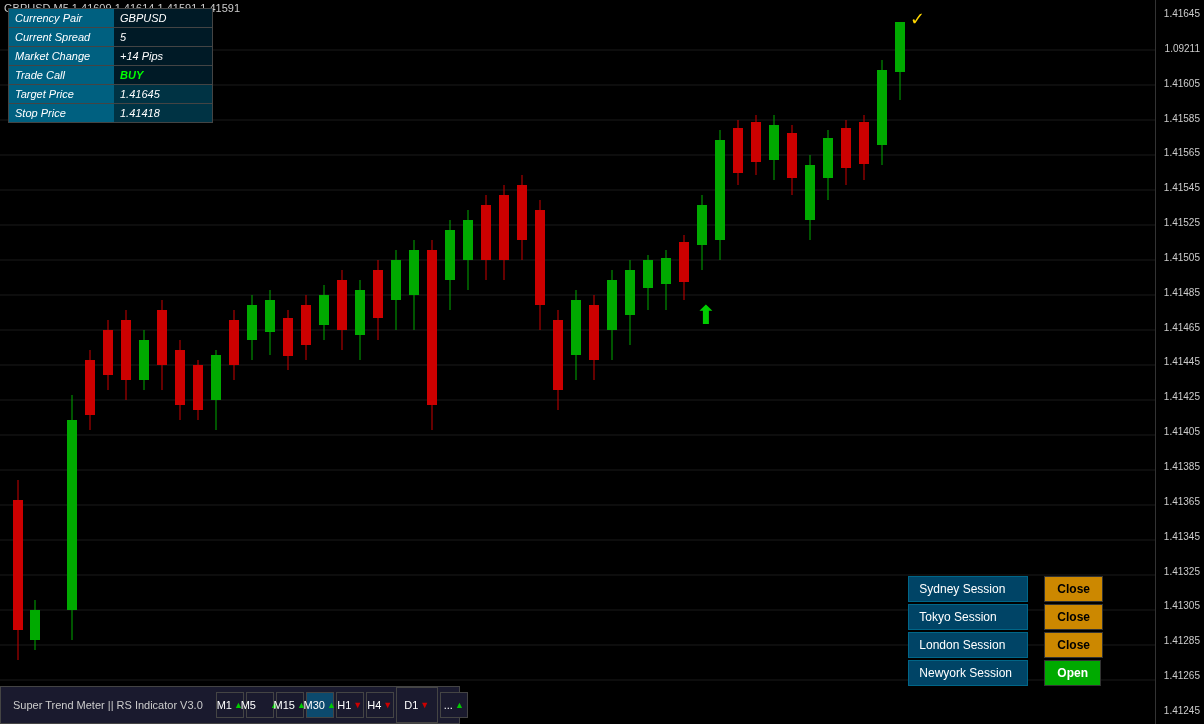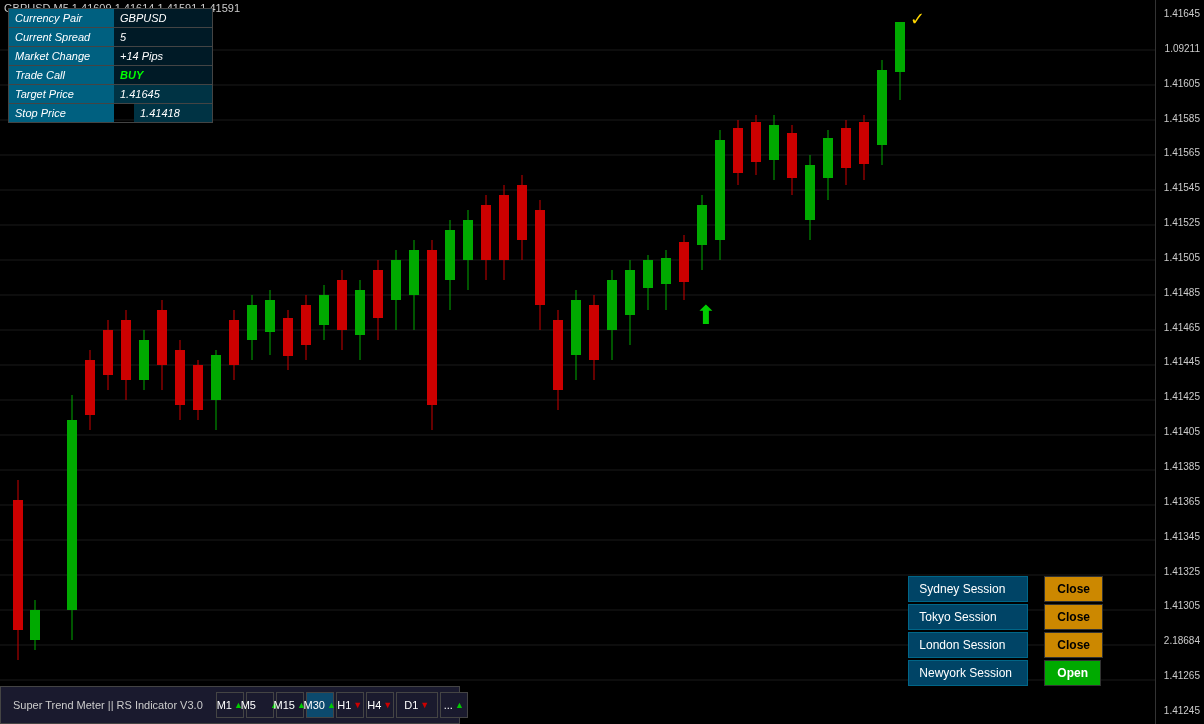--- a/index.html
+++ b/index.html
@@ -39,21 +39,21 @@
       width: 205px;
       z-index: 20;
       border: 1px solid #444;
       font-style: italic;
     }
 
     .info-row {
       display: flex;
       border-bottom: 1px solid #444;
     }
-    .info-row:last-child { border-bottom: none; gap: 20px; }
+    .info-row:last-child { border-bottom: none; }
 
     .info-label {
       background: #006080;
       color: #fff;
       font-size: 11px;
       padding: 3px 6px;
       width: 105px;
       min-width: 105px;
       display: flex;
       align-items: center;
@@ -417,21 +417,21 @@
     <div class="price-label">1.41485</div>
     <div class="price-label">1.41465</div>
     <div class="price-label">1.41445</div>
     <div class="price-label">1.41425</div>
     <div class="price-label">1.41405</div>
     <div class="price-label">1.41385</div>
     <div class="price-label">1.41365</div>
     <div class="price-label">1.41345</div>
     <div class="price-label">1.41325</div>
     <div class="price-label">1.41305</div>
-    <div class="price-label">2.18684</div>
+    <div class="price-label">1.41285</div>
     <div class="price-label">1.41265</div>
     <div class="price-label">1.41245</div>
   </div>
 
 <div id="tf-buttons">
 </div>
 
 <div style="position: absolute; bottom: 0px; left: 0px; width: 460px; height: 38px; background: rgb(26, 26, 46); border: 1px solid rgb(68, 68, 68); display: flex; align-items: center; z-index: 20;">
     <div style="color: rgb(204, 204, 204); font-size: 11px; padding: 0px 12px; white-space: nowrap;">Super Trend Meter  ||  RS Indicator V3.0</div>
     <div style="background: rgb(26, 26, 46); border: 1px solid rgb(68, 68, 68); color: rgb(255, 255, 255); font-size: 11px; padding: 2px 4px; cursor: pointer; display: flex; align-items: center; gap: 2px; height: 26px; min-width: 28px; justify-content: center; margin: 0px 1px;">
@@ -451,21 +451,21 @@
       <span style="color: rgb(0, 204, 0); font-size: 9px;">▲</span>
     </div>
     <div style="background: rgb(26, 26, 46); border: 1px solid rgb(68, 68, 68); color: rgb(255, 255, 255); font-size: 11px; padding: 2px 4px; cursor: pointer; display: flex; align-items: center; gap: 2px; height: 26px; min-width: 28px; justify-content: center; margin: 0px 1px;">
       <span>H1</span>
       <span style="color: rgb(204, 0, 0); font-size: 9px;">▼</span>
     </div>
     <div style="background: rgb(26, 26, 46); border: 1px solid rgb(68, 68, 68); color: rgb(255, 255, 255); font-size: 11px; padding: 2px 4px; cursor: pointer; display: flex; align-items: center; gap: 2px; height: 26px; min-width: 28px; justify-content: center; margin: 0px 1px;">
       <span>H4</span>
       <span style="color: rgb(204, 0, 0); font-size: 9px;">▼</span>
     </div>
-    <div style="background: rgb(26, 26, 46); border: 1px solid rgb(68, 68, 68); color: rgb(255, 255, 255); font-size: 11px; padding: 2px 20px; cursor: pointer; display: flex; align-items: center; gap: 2px; height: 26px; min-width: 28px; justify-content: center; margin: 0px 1px;">
+    <div style="background: rgb(26, 26, 46); border: 1px solid rgb(68, 68, 68); color: rgb(255, 255, 255); font-size: 11px; padding: 2px 20px; cursor: pointer; display: flex; align-items: center; gap: 2px; height: 36px; min-width: 28px; justify-content: center; margin: 0px 1px;">
       <span>D1</span>
       <span style="color: rgb(204, 0, 0); font-size: 9px;">▼</span>
     </div>
     <div style="background: rgb(26, 26, 46); border: 1px solid rgb(68, 68, 68); color: rgb(255, 255, 255); font-size: 11px; padding: 2px 4px; cursor: pointer; display: flex; align-items: center; gap: 2px; height: 26px; min-width: 28px; justify-content: center; margin: 0px 1px;">
       <span>...</span>
       <span style="color: rgb(0, 204, 0); font-size: 9px;">▲</span>
     </div>
   </div>
 
 </body></html>

